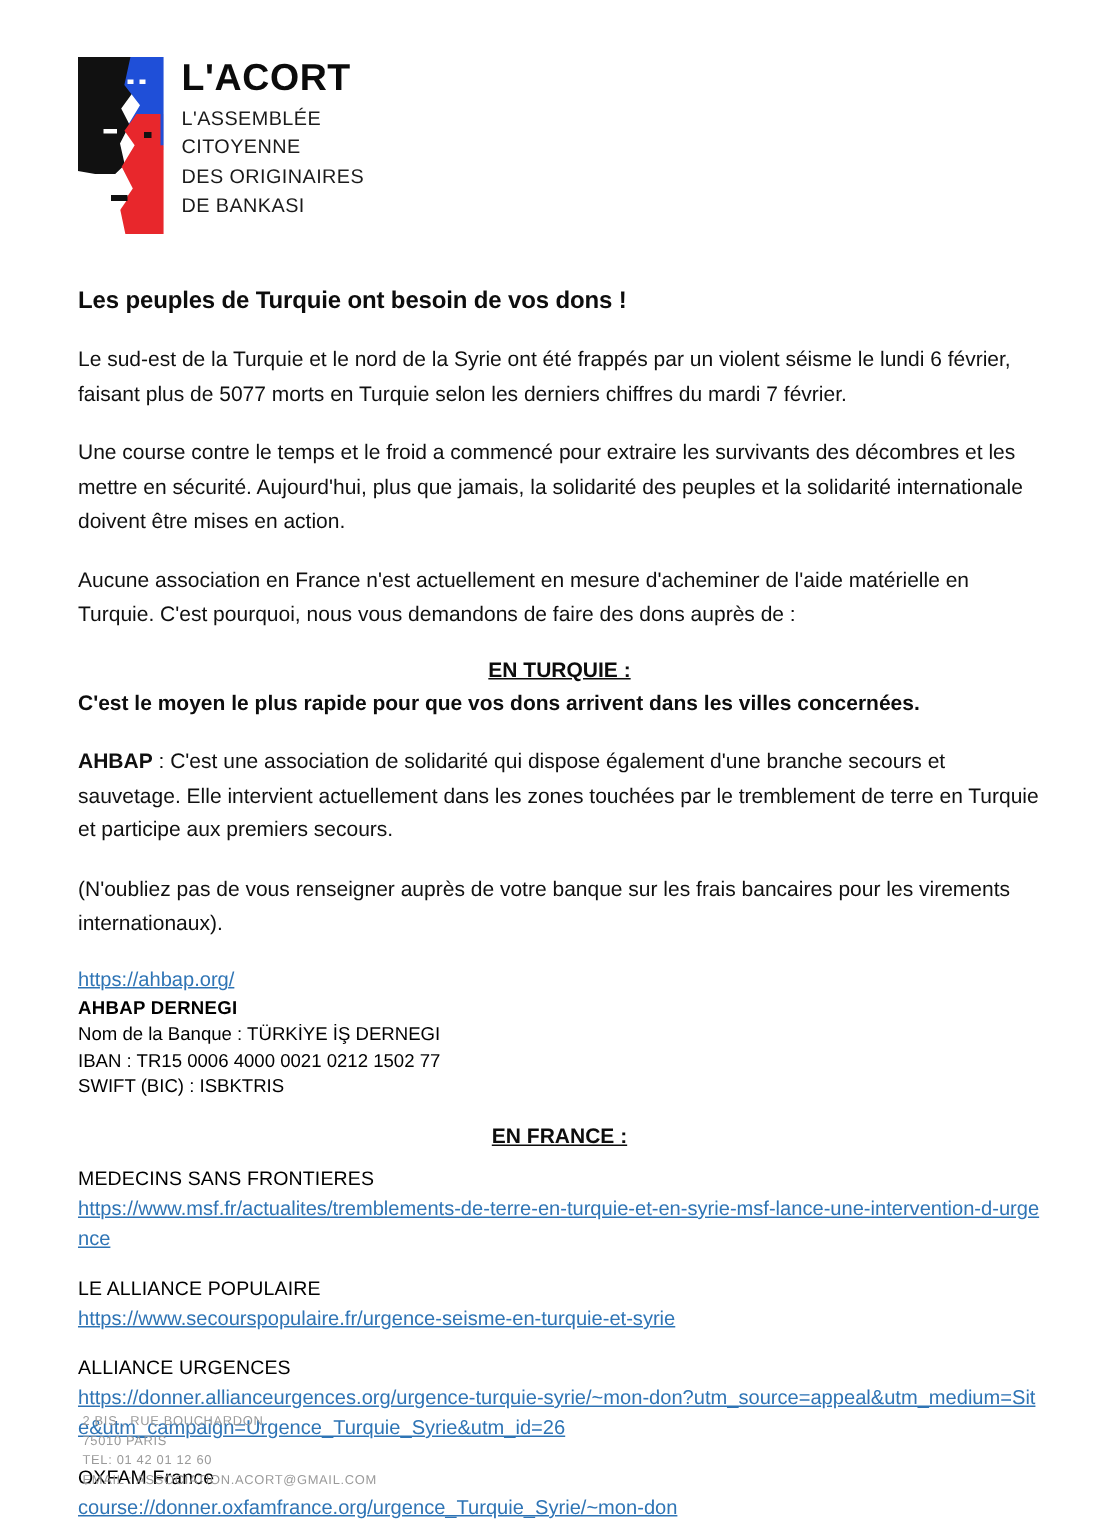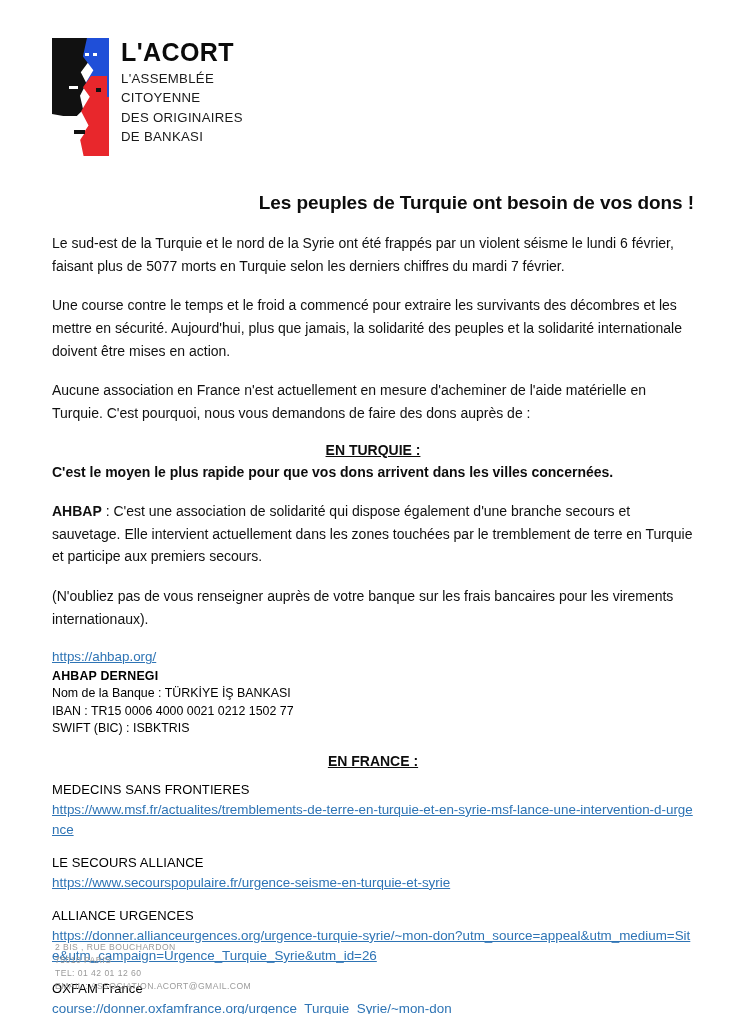--- a/index.html
+++ b/index.html
@@ -103,22 +103,22 @@
   .logo-sub .sc-line { display: block; }
 
   
   .content {
     position: absolute;
     left: 52px;
     top: 192px;
     width: 642px;
   }
   .doc-title {
-    text-align: right;
-    font-size: 19px;
+    text-align: left;
+    font-size: 16px;
     font-weight: bold;
     color: #0d0d0d;
     margin: 0 0 18px 0;
     letter-spacing: -0.1px;
   }
   p.para {
     font-size: 14px;
     line-height: 1.62;
     margin: 0 0 17px 0;
     color: #101010;
@@ -233,35 +233,35 @@
     <div class="bold-line">C'est le moyen le plus rapide pour que vos dons arrivent dans les villes concernées.</div>
 
     <p class="para"><span class="lbl-bold">AHBAP</span><span> : C'est une association de solidarité qui dispose également d'une branche secours et sauvetage. Elle intervient actuellement dans les zones touchées par le tremblement de terre en Turquie et participe aux premiers secours.</span></p>
 
     <p class="para">(N'oubliez pas de vous renseigner auprès de votre banque sur les frais bancaires pour les virements internationaux).</p>
 
     <a class="link link-spaced" href="#">https://ahbap.org/</a>
 
     <div class="bank-block">
       <div class="bank-name">AHBAP DERNEGI</div>
-      <div class="bank-line">Nom de la Banque : TÜRKİYE İŞ BANKASI</div>
+      <div class="bank-line">Nom de la Banque : TÜRKİYE İŞ DERNEGI</div>
       <div class="bank-line">IBAN : TR15 0006 4000 0021 0212 1502 77</div>
       <div class="bank-line">SWIFT (BIC) :  ISBKTRIS</div>
     </div>
 
     <div class="section-head">EN FRANCE :</div>
     <div class="gap-small"></div>
 
     <div class="org-group">
       <div class="org-name">MEDECINS SANS FRONTIERES</div>
       <a class="link" href="#">https://www.msf.fr/actualites/tremblements-de-terre-en-turquie-et-en-syrie-msf-lance-une-intervention-d-urgence</a>
     </div>
 
     <div class="org-group">
-      <div class="org-name">LE SECOURS ALLIANCE</div>
+      <div class="org-name">LE ALLIANCE POPULAIRE</div>
       <a class="link" href="#">https://www.secourspopulaire.fr/urgence-seisme-en-turquie-et-syrie</a>
     </div>
 
     <div class="org-group">
       <div class="org-name">ALLIANCE URGENCES</div>
       <a class="link" href="#">https://donner.allianceurgences.org/urgence-turquie-syrie/~mon-don?utm_source=appeal&amp;utm_medium=Site&amp;utm_campaign=Urgence_Turquie_Syrie&amp;utm_id=26</a>
     </div>
 
     <div class="org-group">
       <div class="org-name">OXFAM France</div>

